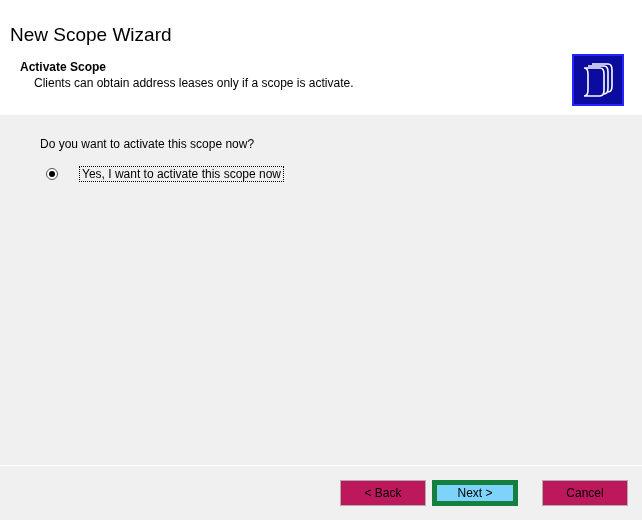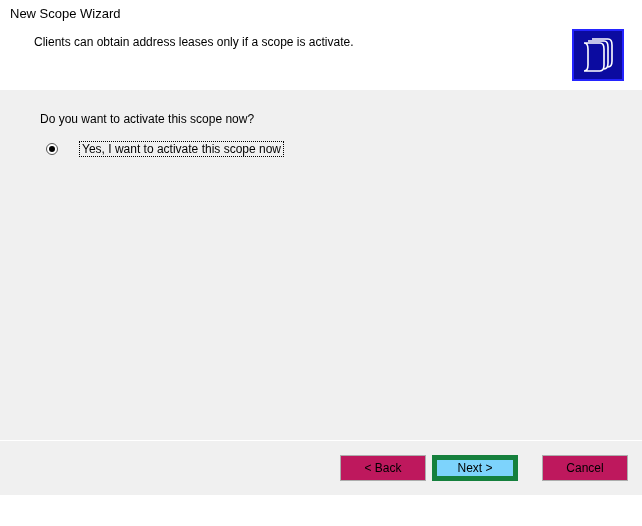--- a/index.html
+++ b/index.html
@@ -5,22 +5,22 @@
     * { box-sizing: border-box; margin: 0; padding: 0; }
     body {
       font-family: "Segoe UI", Tahoma, sans-serif;
       font-size: 12px;
       background: #ffffff;
       width: 642px;
       height: 526px;
       overflow: hidden;
     }
     .window-title {
-      padding: 6px 10px 8px;
-      font-size: 13px;
+      padding: 24px 10px 8px;
+      font-size: 19px;
       color: #000;
     }
     .header-area {
       background: #ffffff;
       padding: 6px 12px 14px 20px;
       position: relative;
       min-height: 60px;
     }
     .header-title {
       font-weight: bold;
@@ -129,20 +129,21 @@
     .btn-gap {
       width: 12px;
     }
   </style>
 </head>
 <body>
 
 <div class="window-title">New Scope Wizard</div>
 
 <div class="header-area">
+  <div class="header-title">Activate Scope</div>
   <div class="header-desc">Clients can obtain address leases only if a scope is activate.</div>
   <div class="header-icon">
     <svg width="40" height="40" viewBox="0 0 40 40">
       <g stroke="#ffffff" stroke-width="1.6" fill="none">
         <path d="M6 8 L22 8 Q26 8 26 14 L26 30 Q26 36 22 36 L6 36 Q10 36 10 30 L10 14 Q10 8 6 8 Z"></path>
         <path d="M10 6 L26 6 Q30 6 30 12 L30 28 Q30 34 26 34"></path>
         <path d="M14 4 L30 4 Q34 4 34 10 L34 26 Q34 32 30 32"></path>
       </g>
     </svg>
   </div>

